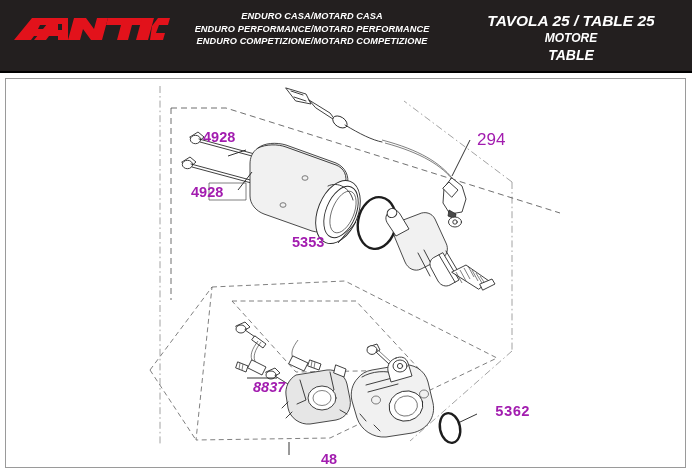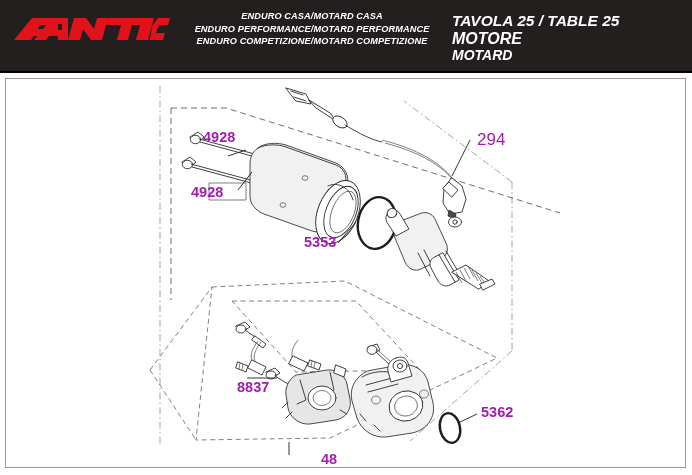--- a/index.html
+++ b/index.html
@@ -7,23 +7,23 @@
   #page{position:relative;width:692px;height:475px;background:#ffffff;}
 
   
   #header{position:absolute;left:0;top:0;width:692px;height:71px;background:#231f1f;
           border-bottom:2px solid #000;overflow:hidden;padding-left:40px;}
   #logo-wrap{position:absolute;left:12px;top:14px;width:158px;height:40px;}
   #logo-wrap svg{display:block;}
   #model-lines{position:absolute;left:176px;top:10px;width:272px;text-align:center;color:#fff;}
   #model-lines div{font-size:9.2px;font-weight:bold;font-style:italic;line-height:12.6px;
                    letter-spacing:.1px;white-space:nowrap;}
-  #table-title{position:absolute;left:452px;top:11px;width:238px;color:#fff;}
+  #table-title{position:absolute;left:452px;top:11px;width:238px;text-align:center;color:#fff;}
   #table-title .t1{font-size:15.5px;font-weight:bold;font-style:italic;line-height:19px;white-space:nowrap;}
-  #table-title .t2{font-size:16px;font-weight:bold;font-style:italic;line-height:17px;}
+  #table-title .t2{font-size:12px;font-weight:bold;font-style:italic;line-height:17px;}
   #table-title .t3{font-size:14px;font-weight:bold;font-style:italic;line-height:17px;}
 
   
   #panel{position:absolute;left:5px;top:78px;width:681px;height:390px;
          border:1px solid #9a9a9a;background:#fff;box-sizing:border-box;}
   #canvas{position:absolute;left:0;top:0;width:692px;height:475px;pointer-events:none;}
 
   
   .lbl{position:absolute;font-family:"Liberation Sans",sans-serif;font-weight:bold;
        color:#a21caf;white-space:nowrap;}
@@ -54,21 +54,21 @@
 
     <div id="model-lines">
       <div>ENDURO CASA/MOTARD CASA</div>
       <div>ENDURO PERFORMANCE/MOTARD PERFORMANCE</div>
       <div>ENDURO COMPETIZIONE/MOTARD COMPETIZIONE</div>
     </div>
 
     <div id="table-title">
       <div class="t1">TAVOLA 25  /  TABLE 25</div>
       <div class="t2">MOTORE</div>
-      <div class="t3">MOTARD</div>
+      <div class="t3">TABLE</div>
     </div>
   </div>
 
   <div id="panel"></div>
 
   <svg id="canvas" viewBox="0 0 692 475" xmlns="http://www.w3.org/2000/svg">
     <defs>
       <style>
         .ln{fill:none;stroke:#2b2b2b;stroke-width:.9;stroke-linejoin:round;stroke-linecap:round;}
         .ln2{fill:#fff;stroke:#2b2b2b;stroke-width:.9;stroke-linejoin:round;stroke-linecap:round;}
@@ -260,19 +260,19 @@
       <path class="lead" d="M238 190 L252 172"></path>
       <path class="lead" d="M228 156 L246 150"></path>
       <path class="lead" d="M277 378 L247 378"></path>
       <path class="lead" d="M477 414 L458 423"></path>
       <path class="lead" d="M289 442 L289 455"></path>
     </g>
   </svg>
 
   <div class="lbl big" style="left:203px;top:129px;">4928</div>
   <div class="lbl big" style="left:191px;top:184px;">4928</div>
-  <div class="lbl big" style="left:304px;top:234px;">5353</div>
+  <div class="lbl big" style="left:292px;top:234px;">5353</div>
   <div class="lbl small" style="left:477px;top:130px;">294</div>
-  <div class="lbl big" style="left:237px;top:379px;">8837</div>
-  <div class="lbl big" style="left:481px;top:404px;">5362</div>
+  <div class="lbl big" style="left:253px;top:379px;font-style:italic;">8837</div>
+  <div class="lbl big" style="left:495px;top:404px;font-family:Liberation Mono, monospace;">5362</div>
   <div class="lbl big" style="left:281px;top:451px;margin-left:40px;">48</div>
 
 </div>
 
 </body></html>

